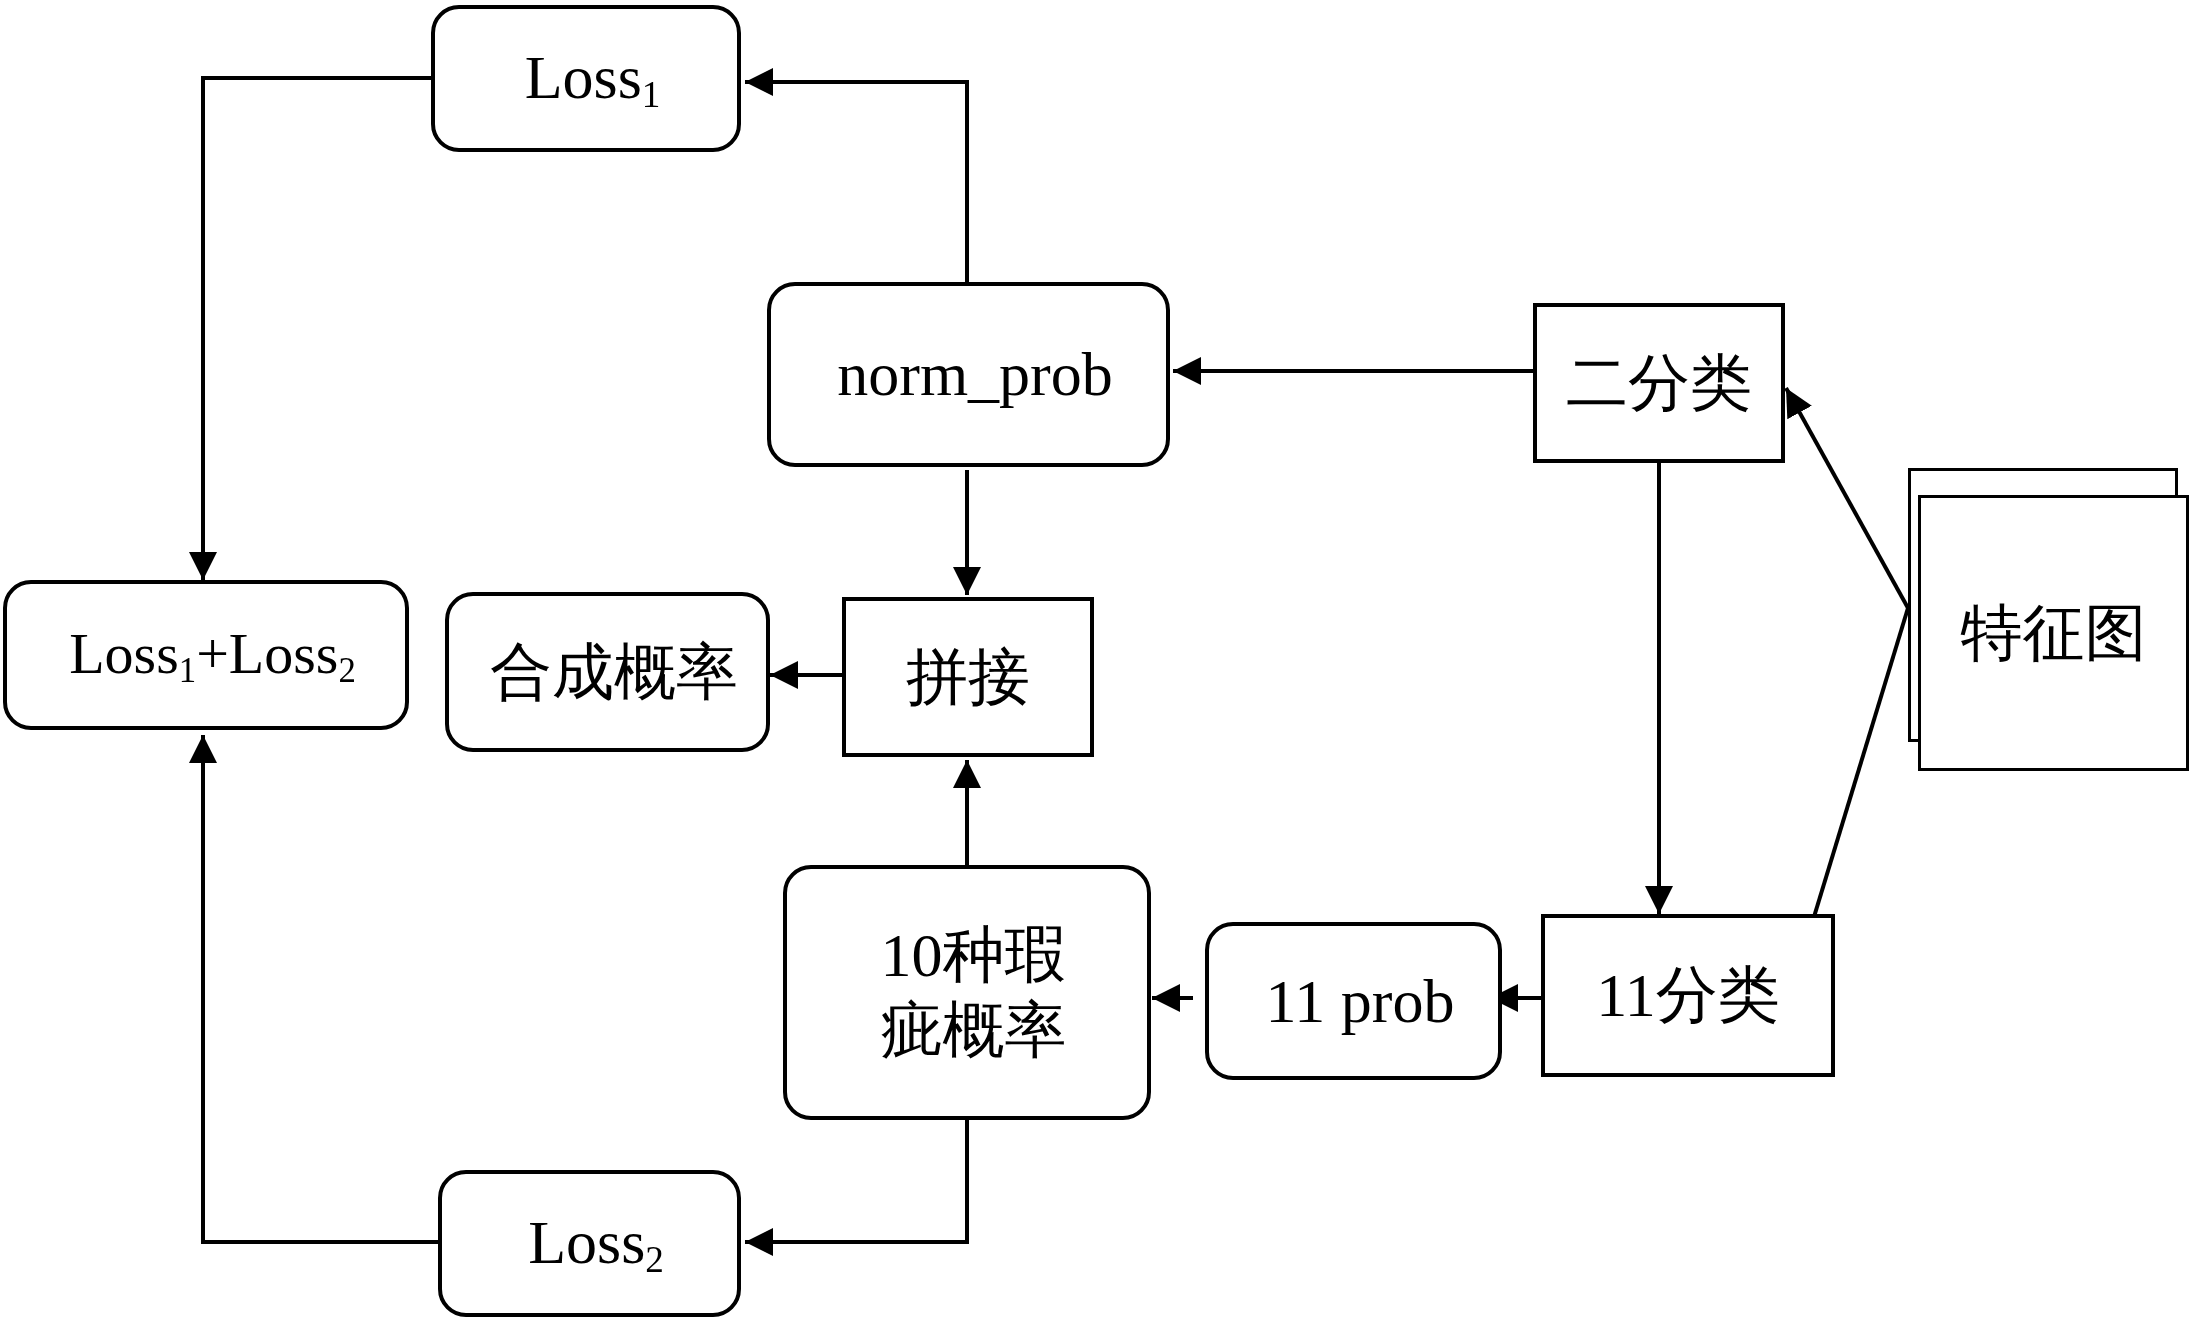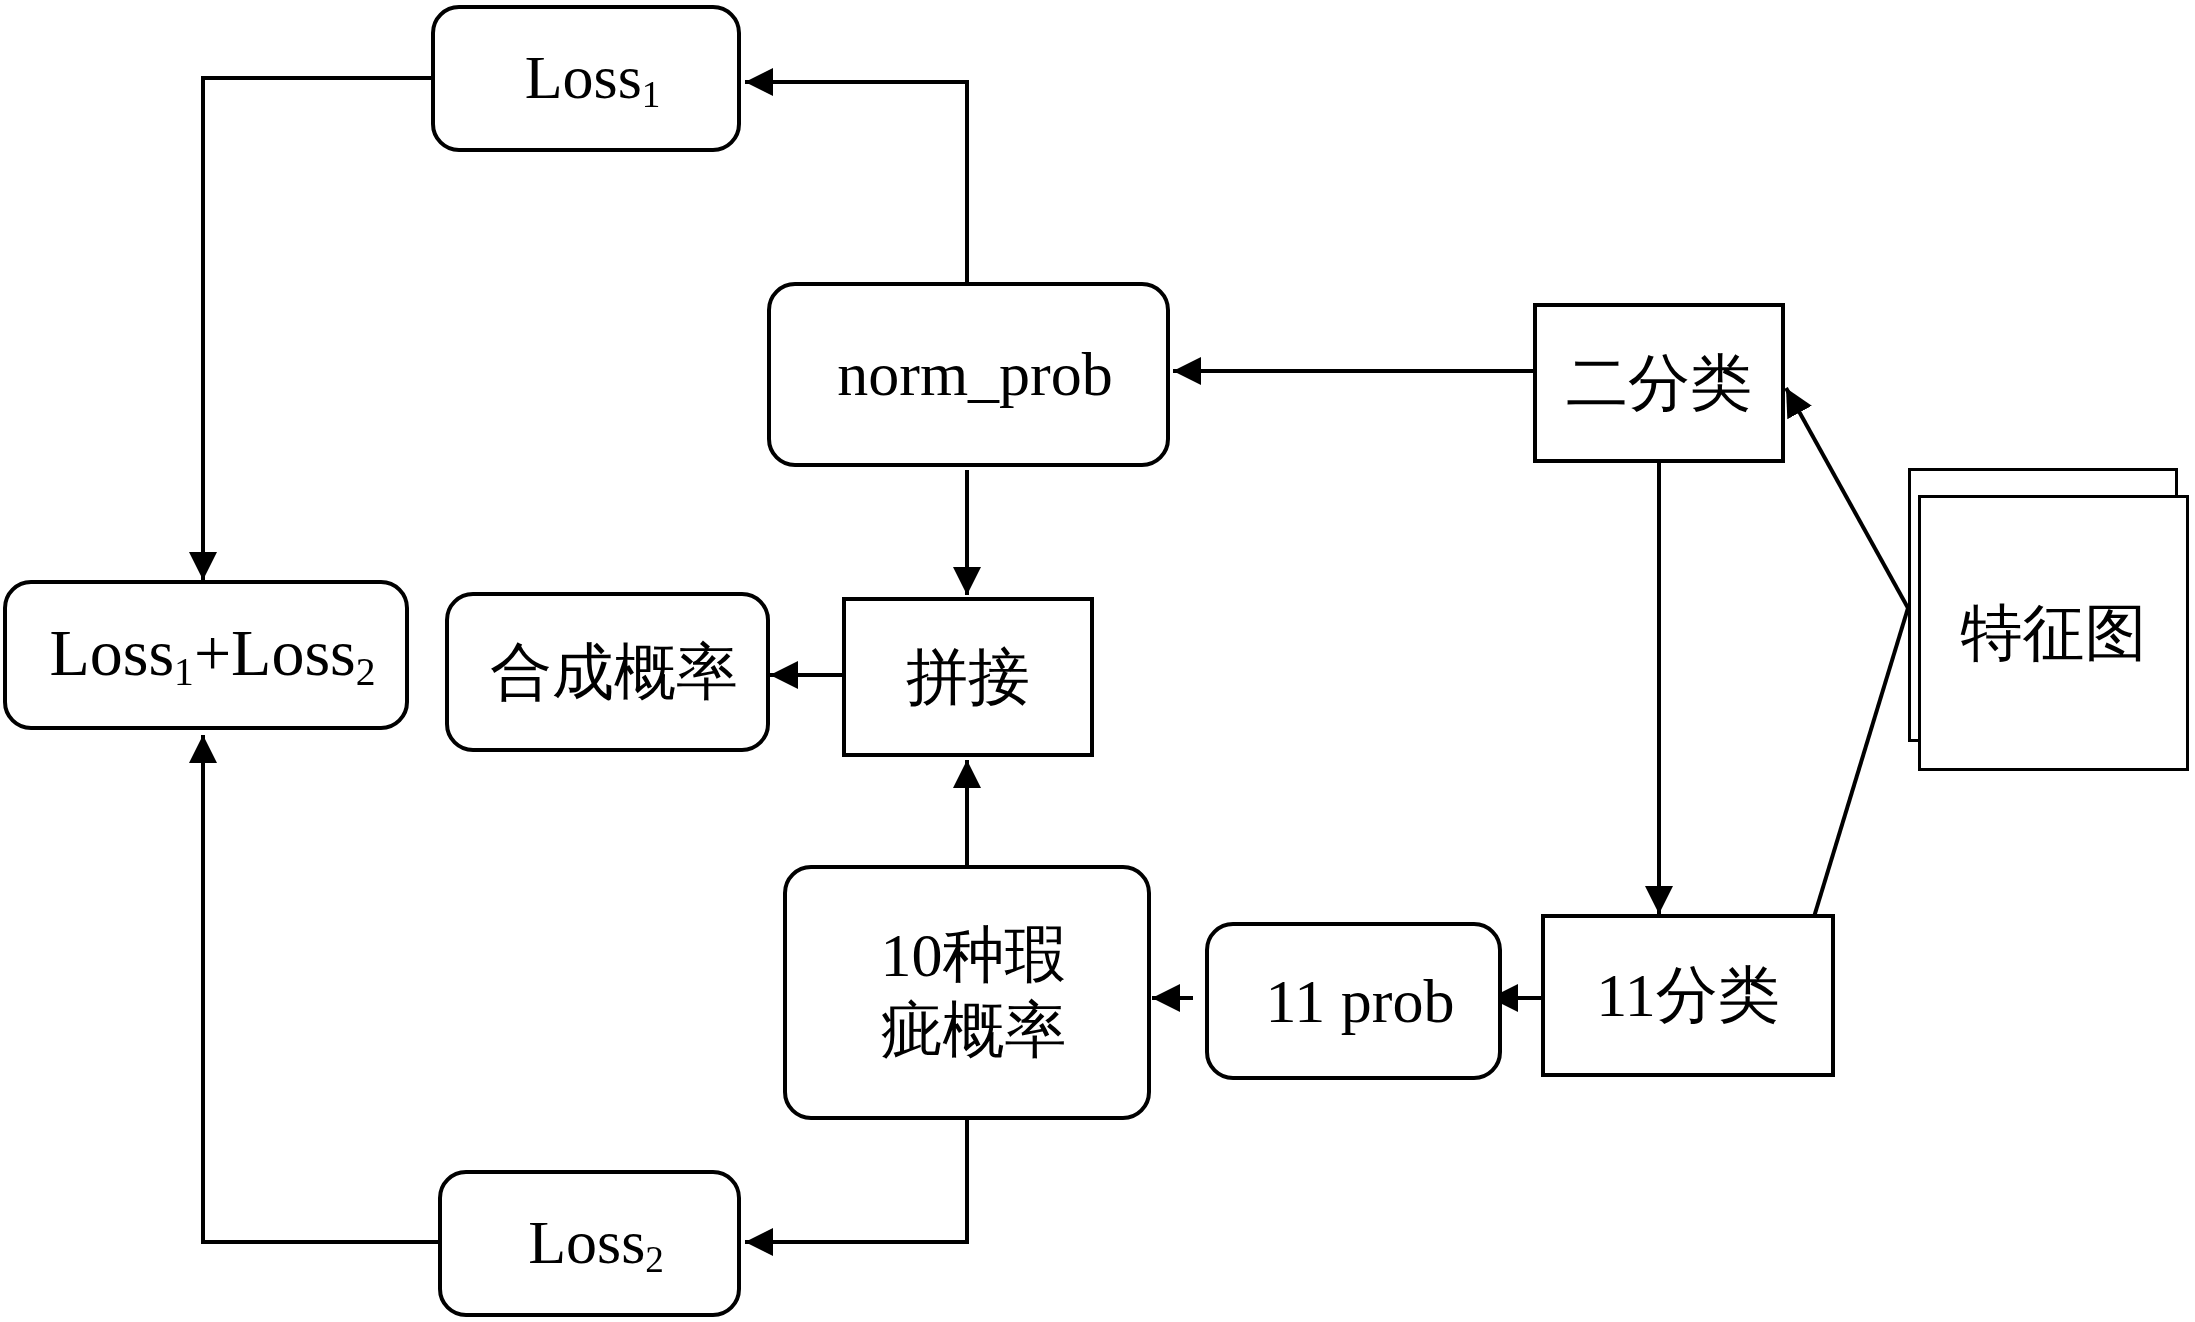--- a/index.html
+++ b/index.html
@@ -46,21 +46,21 @@
     <path d="M1908,608 L1786,388" marker-end="url(#ah)"></path>
 
     <path d="M1908,608 L1796,976" marker-end="url(#ah)"></path>
   </g>
 </svg>
 
 <div class="node rounded lbl" style="left:431px;top:5px;width:310px;height:147px;">
   <span><span>Loss</span><sub>1</sub></span>
 </div>
 
-<div class="node rounded lbl" style="left:3px;top:580px;width:406px;height:150px;font-size:66px;">
+<div class="node rounded lbl" style="left:3px;top:580px;width:406px;height:150px;font-size:58px;">
   <span><span>Loss</span><sub>1</sub><span>+</span><span>Loss</span><sub>2</sub></span>
 </div>
 
 <div class="node rounded lbl" style="left:438px;top:1170px;width:303px;height:147px;">
   <span><span>Loss</span><sub>2</sub></span>
 </div>
 
 <div class="node rounded" style="left:767px;top:282px;width:403px;height:185px;">
   <span>norm_prob</span>
 </div>

